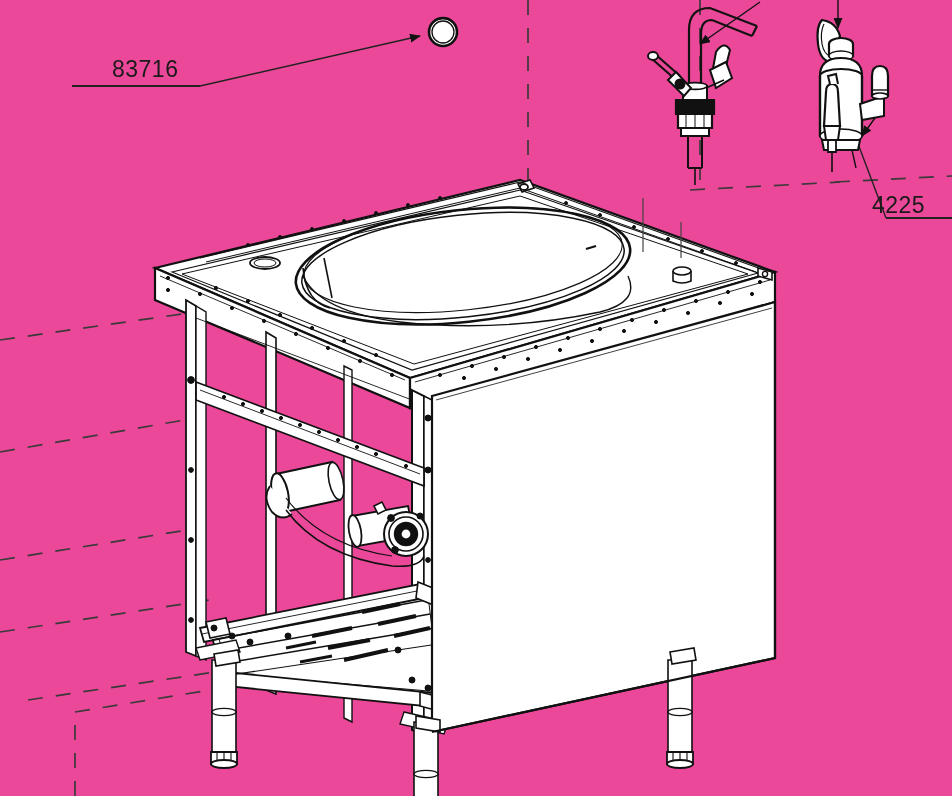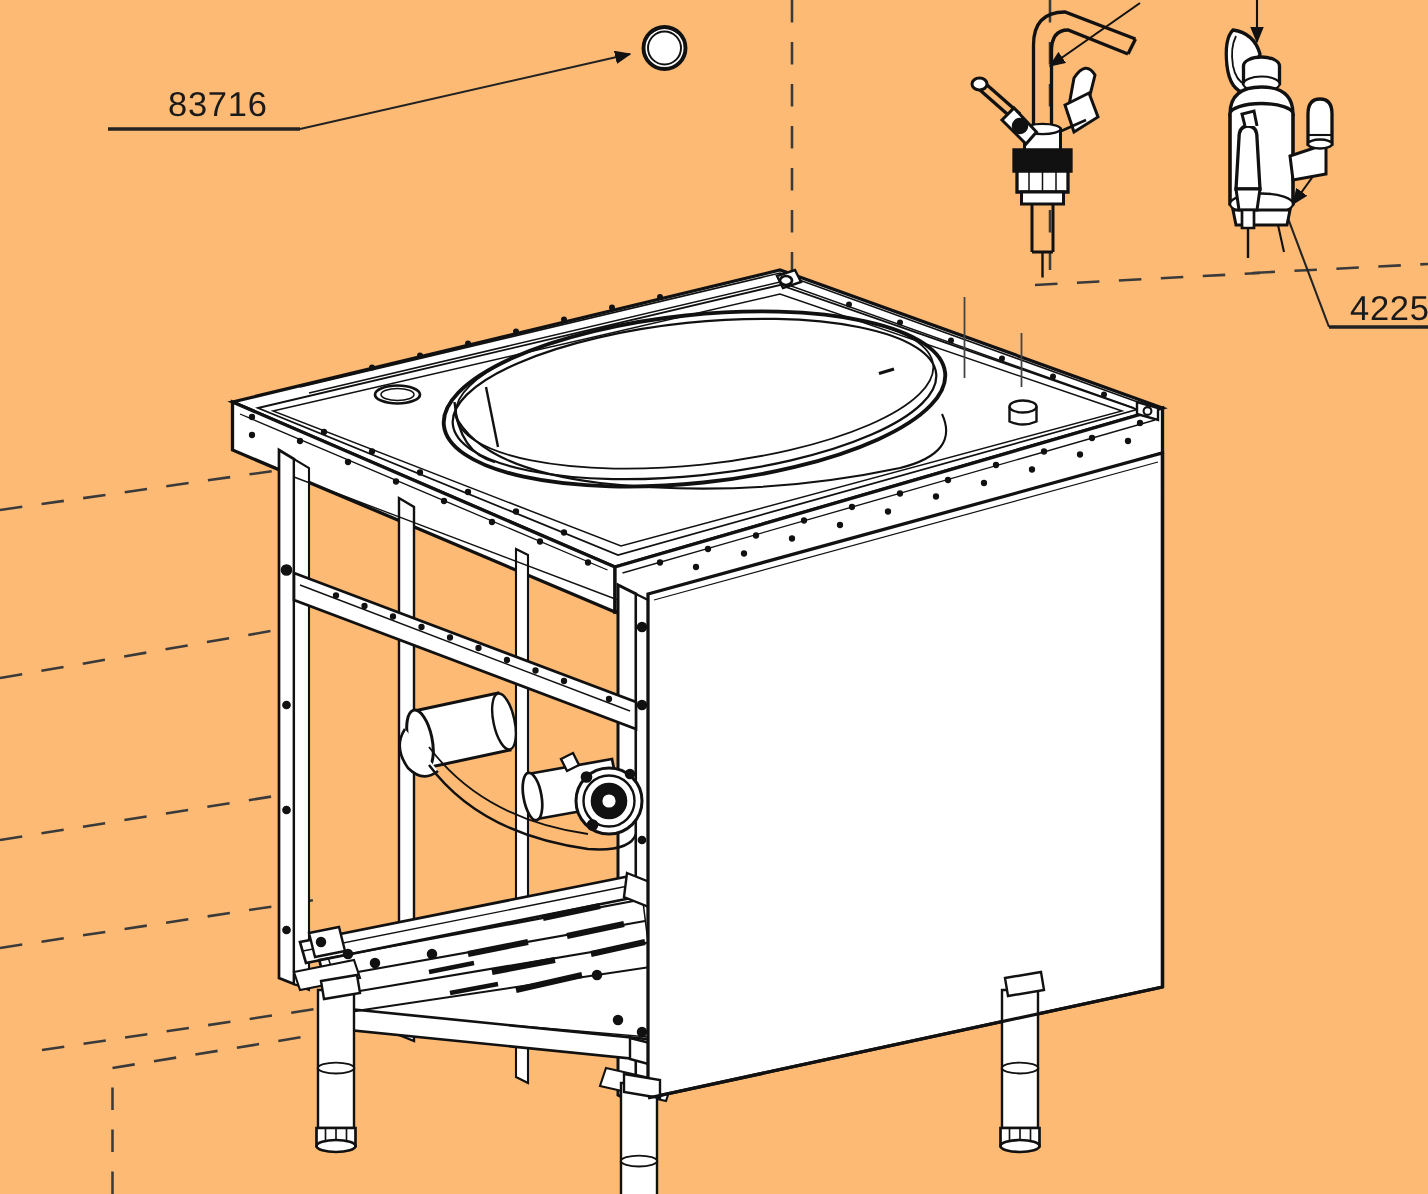--- a/index.html
+++ b/index.html
@@ -1,34 +1,34 @@
 <!DOCTYPE html>
 <html><head>
 <meta charset="utf-8">
 <title>Exploded Parts Diagram</title>
 <style>
   html,body{margin:0;padding:0;background:#ffffff;}
   body{font-family:"Liberation Sans", sans-serif;}
   #stage{
     position:relative;
     width:952px;height:796px;
-    background:#fdba74;
+    background:#ec4899;
     overflow:hidden;
   }
   #art{position:absolute;left:0;top:0;width:952px;height:796px;}
   .lbl{
     position:absolute;
     font-family:"Liberation Sans", sans-serif;
     font-size:23px;
     color:#1a1a1a;
     letter-spacing:0.5px;
     white-space:nowrap;
   }
   #lbl-83716{left:112px;top:56px;}
-  #lbl-4225{left:900px;top:192px;}
+  #lbl-4225{left:872px;top:192px;}
 </style>
 </head>
 <body>
 
 <div id="stage">
 
   <svg id="art" viewBox="0 0 952 796" xmlns="http://www.w3.org/2000/svg">
 
     <defs>
       <marker id="ah" markerWidth="11" markerHeight="9" refX="10" refY="4.5" orient="auto" markerUnits="userSpaceOnUse">

